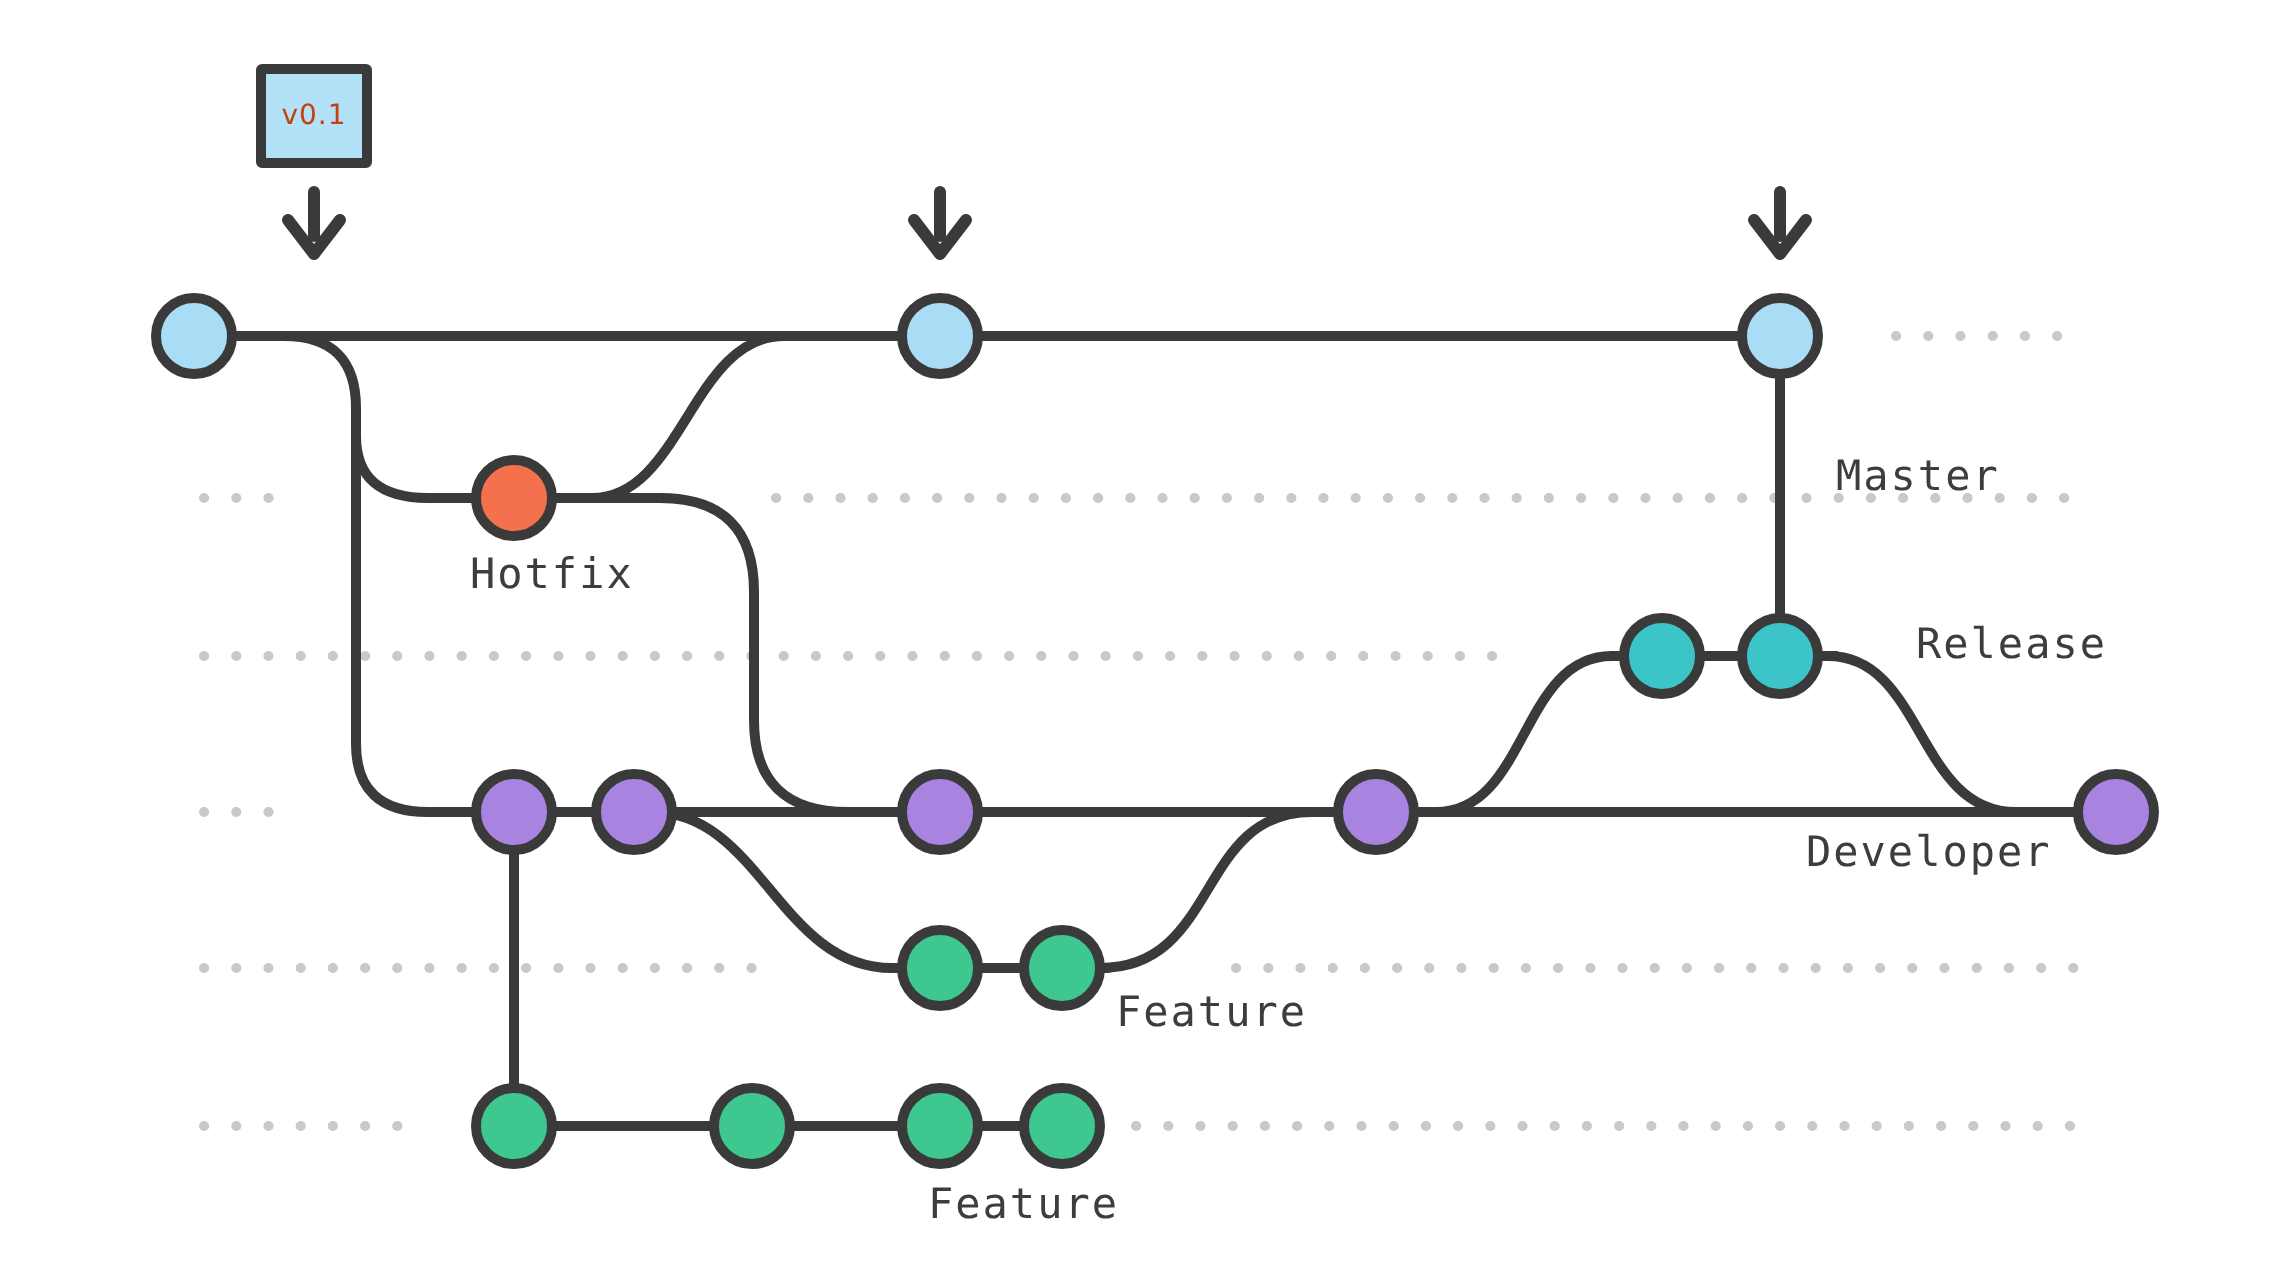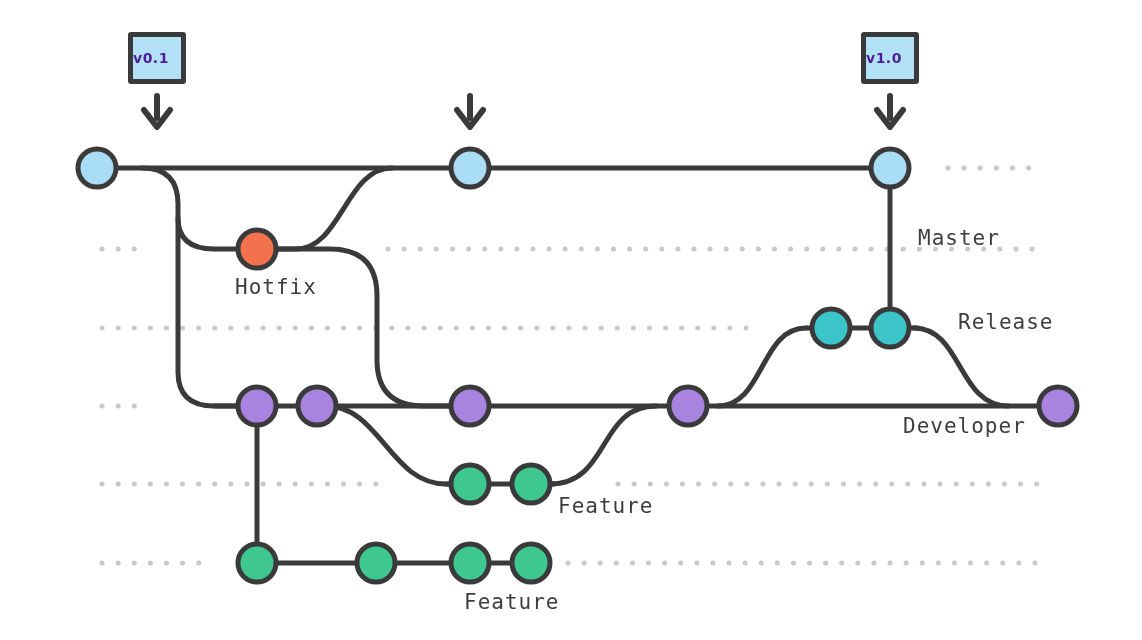--- a/index.html
+++ b/index.html
@@ -22,22 +22,22 @@
   .n-dev{fill:#a884e0;}
   .n-feature{fill:#3ec78f;}
   
   .tag{
     position:absolute;top:32px;
     box-sizing:border-box;
     width:58px;height:52px;
     background:#b3e1f8;
     border:5px solid #3a3a3a;
     border-radius:3px;
-    display:flex;align-items:center;
-    font-size:14px;font-weight:bold;color:#4c1d95;
+    display:flex;align-items:center;justify-content:center;
+    font-size:14px;font-weight:normal;color:#c2410c;
     letter-spacing:.5px;
   }
   .tag.t0{left:128px;} .tag.t1{left:441px;} .tag.t2{left:861px;}
   
   .blabel{
     position:absolute;
     font-family:"DejaVu Sans Mono","Liberation Mono",monospace;
     font-size:21px;color:#3d3d3d;letter-spacing:1px;white-space:nowrap;
   }
   .l-master{left:918px;top:180px;margin-top:46px;}
@@ -121,23 +121,20 @@
       <circle class="node n-feature" cx="257" cy="563" r="19"></circle>
       <circle class="node n-feature" cx="376" cy="563" r="19"></circle>
       <circle class="node n-feature" cx="470" cy="563" r="19"></circle>
       <circle class="node n-feature" cx="531" cy="563" r="19"></circle>
     </g>
   </svg>
 
   <div class="tag t0">
       <span>v0.1</span>
     </div>
-  <div class="tag t2">
-      <span>v1.0</span>
-    </div>
 
   <div class="blabel l-master">Master</div>
   <div class="blabel l-hotfix">Hotfix</div>
   <div class="blabel l-release">Release</div>
   <div class="blabel l-developer">Developer</div>
   <div class="blabel l-feature-mid">Feature</div>
   <div class="blabel l-feature-bottom">Feature</div>
 
 </div>
 

